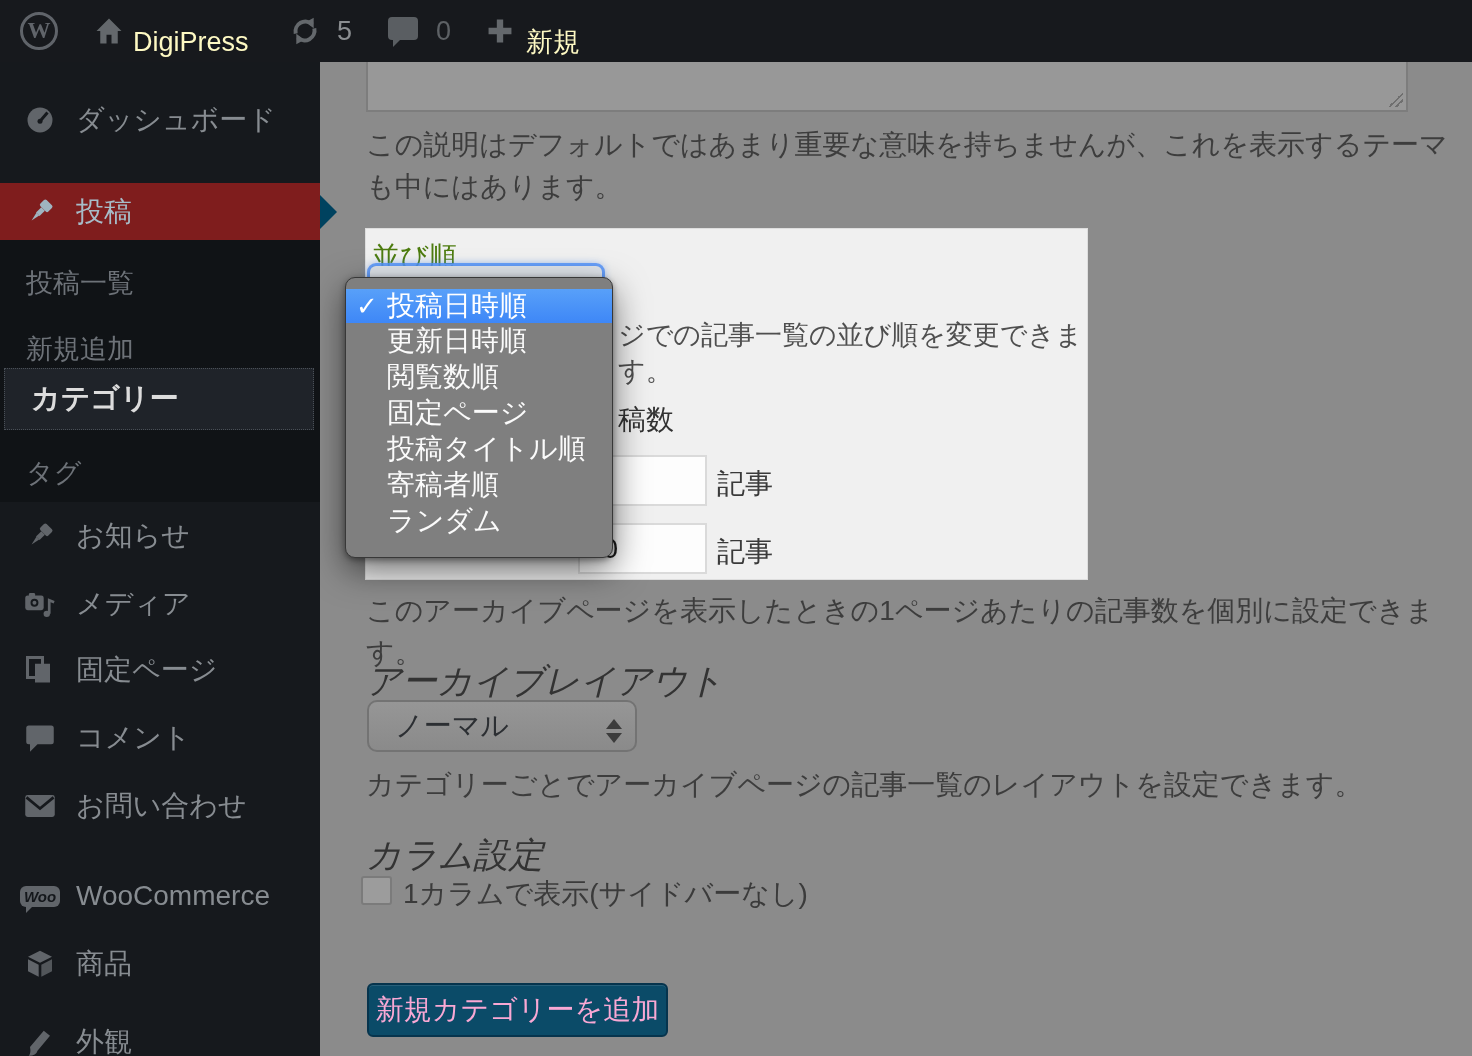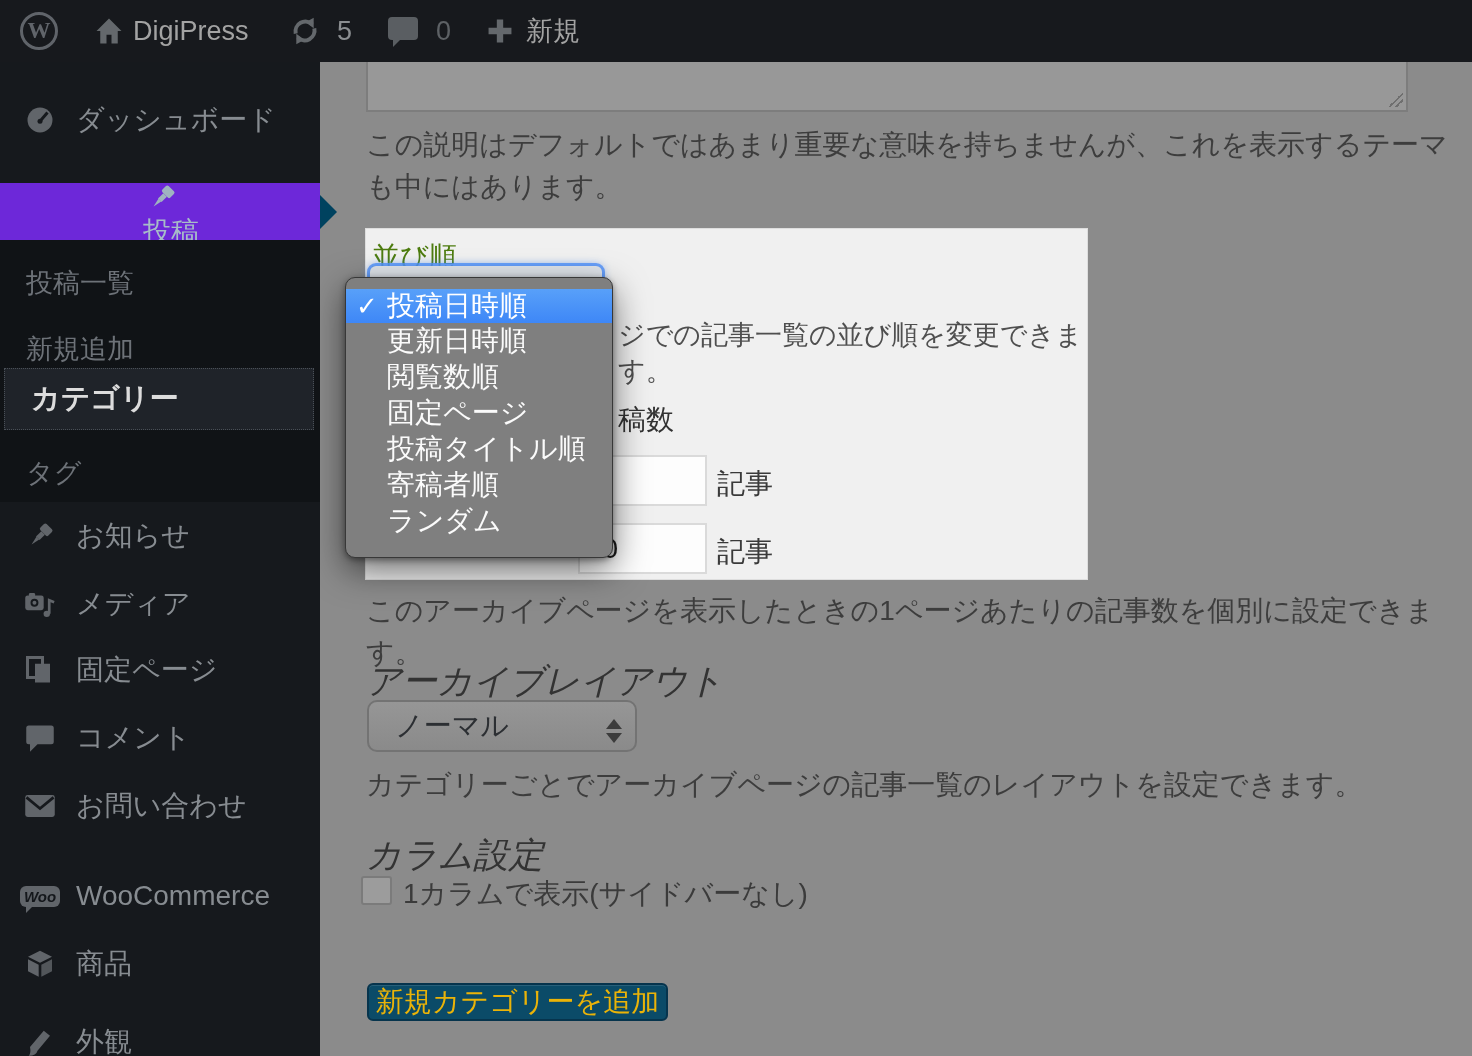--- a/index.html
+++ b/index.html
@@ -8,34 +8,34 @@
   #screen { position:relative; width:1472px; height:1056px; overflow:hidden;
             background:#8b8b8b; margin:0 auto; }
 
   
   .adminbar { position:absolute; left:0; top:0; width:1472px; height:62px;
               background:#17191d; z-index:20; }
   .adminbar .abs { position:absolute; top:0; height:62px; display:flex; align-items:center; }
   .wplogo { width:38px; height:38px; border:3px solid #60646a; border-radius:50%;
             color:#60646a; font-family:"Liberation Serif",serif; font-weight:bold;
             font-size:23px; display:flex; align-items:center; justify-content:center; }
-  .abtext { color:#a3a3a3; font-size:27px; }
+  .abtext { color:#fef9c3; font-size:27px;margin-top:11px; }
   .abcount { color:#8b8e91; font-size:27px; }
   .abcount.dim { color:#5d6165; }
   .bubble { width:30px; height:23px; background:#5a5e62; border-radius:4px; position:relative; }
   .bubble::after { content:""; position:absolute; left:5px; bottom:-7px;
                    border:5px solid transparent; border-top-color:#5a5e62; border-left-color:#5a5e62; }
 
   
   .sidebar { position:absolute; left:0; top:62px; width:320px; height:994px;
              background:#16191d; z-index:15; }
   .mrow { position:absolute; left:0; width:320px; height:56px; display:flex;
           align-items:center; padding-left:22px; color:#878c91; font-size:28px; }
   .mrow .micon { width:36px; display:flex; justify-content:center; margin-right:18px; }
-  .mrow.active { background:#6d28d9; color:#a7bcc8;flex-direction:column; }
+  .mrow.active { background:#7f1d1d; color:#a7bcc8; }
   .arrow-out { position:absolute; left:320px; top:195px; width:0; height:0; z-index:16;
                border-left:17px solid #00425f; border-top:17px solid transparent;
                border-bottom:17px solid transparent; }
   .submenu { position:absolute; left:0; top:178px; width:320px; height:262px; background:#101316; }
   .srow { position:absolute; left:0; width:368px; color:#6d7278; font-size:27px;
           padding-left:26px; display:flex; align-items:center; height:42px; }
   .srow.current { left:4px; width:310px; height:62px; background:#1f2329;
                   border:1px dotted #4a5057; color:#dcdcdc; font-weight:bold; font-size:29px; }
   svg.sicon { fill:#61656a; }
   .woo-badge { background:#61656a; color:#14171b; font-style:italic; font-weight:bold;
@@ -79,23 +79,23 @@
   .layout-select { position:absolute; left:367px; top:700px; width:270px; height:52px;
                    background:linear-gradient(#969696,#8a8a8a); border:2px solid #737373;
                    border-radius:10px; display:flex; align-items:center; padding-left:26px;
                    color:#2c2f33; font-size:28px; }
   .stepper { position:absolute; right:13px; top:9px; width:16px; }
   .stepper .up { width:0;height:0;border:8px solid transparent; border-bottom:10px solid #3c3c3c;
                  margin-bottom:4px; }
   .stepper .down { width:0;height:0;border:8px solid transparent; border-top:10px solid #3c3c3c; }
   .checkbox { position:absolute; left:361px; top:876px; width:31px; height:29px;
               background:#9c9c9c; border:2px solid #7b7b7b; border-radius:3px; }
-  .primary-btn { position:absolute; left:367px; top:983px; width:301px; height:38px;
+  .primary-btn { position:absolute; left:367px; top:983px; width:301px; height:54px;
                  background:#0b4b68; border:2px solid #06344d; border-radius:6px;
-                 color:#eab308; font-size:28px; display:flex; align-items:center;
+                 color:#f9a8d4; font-size:28px; display:flex; align-items:center;
                  justify-content:center; box-shadow:inset 0 1px 0 rgba(255,255,255,0.12); }
 </style>
 </head>
 <body>
 
 <div id="screen">
 
   <div class="adminbar">
     <div class="abs" style="left:20px">
       <div class="wplogo">W</div>

